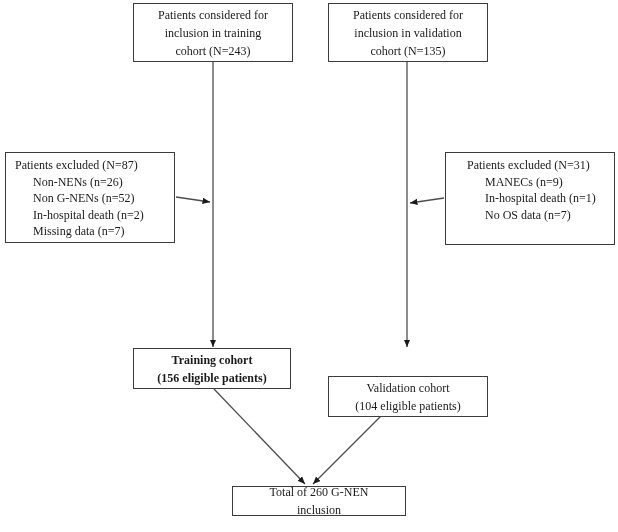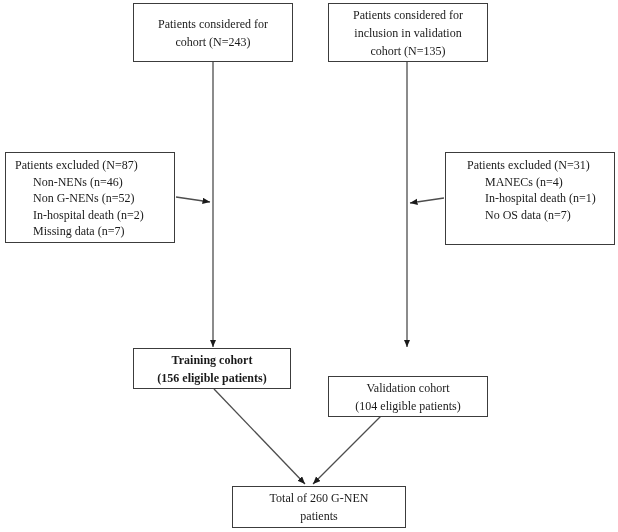--- a/index.html
+++ b/index.html
@@ -70,52 +70,53 @@
     <line x1="213" y1="62" x2="213" y2="347" marker-end="url(#ah)"></line>
     <line x1="407" y1="62" x2="407" y2="347" marker-end="url(#ah)"></line>
     <line x1="176" y1="197" x2="210" y2="202" marker-end="url(#ah)"></line>
     <line x1="444" y1="198" x2="410" y2="203" marker-end="url(#ah)"></line>
     <line x1="214" y1="389" x2="305" y2="484" marker-end="url(#ah)"></line>
     <line x1="408" y1="389" x2="313" y2="484" marker-end="url(#ah)"></line>
   </svg>
 
   <div class="box center" style="left:133px; top:3px; width:160px; height:59px;">
     <div class="line">Patients considered for</div>
+    <div class="line">inclusion in training</div>
     <div class="line">cohort (N=243)</div>
   </div>
 
   <div class="box center" style="left:328px; top:3px; width:160px; height:59px;">
     <div class="line">Patients considered for</div>
     <div class="line">inclusion in validation</div>
     <div class="line">cohort (N=135)</div>
   </div>
 
   <div class="box excl" style="left:5px; top:152px; width:170px; height:91px;">
     <div class="line title">Patients excluded (N=87)</div>
-    <div class="line item">Non-NENs (n=46)</div>
+    <div class="line item">Non-NENs (n=26)</div>
     <div class="line item">Non G-NENs (n=52)</div>
     <div class="line item">In-hospital death (n=2)</div>
     <div class="line item">Missing data (n=7)</div>
   </div>
 
   <div class="box excl" style="left:445px; top:152px; width:170px; height:93px;padding-left:21px;">
     <div class="line title">Patients excluded (N=31)</div>
-    <div class="line item">MANECs (n=4)</div>
+    <div class="line item">MANECs (n=9)</div>
     <div class="line item">In-hospital death (n=1)</div>
     <div class="line item">No OS data (n=7)</div>
   </div>
 
   <div class="box center" style="left:133px; top:348px; width:158px; height:41px;font-weight:bold;">
     <div class="line">Training cohort</div>
     <div class="line">(156 eligible patients)</div>
   </div>
 
   <div class="box center" style="left:328px; top:348px; width:160px; height:41px;margin-top:28px;">
     <div class="line">Validation cohort</div>
     <div class="line">(104 eligible patients)</div>
   </div>
 
-  <div class="box center" style="left:232px; top:486px; width:174px; height:42px;">
+  <div class="box center" style="left:232px; top:486px; width:174px; height:30px;">
     <div class="line">Total of 260 G-NEN</div>
-    <div class="line">patients</div>
+    <div class="line">inclusion</div>
   </div>
 
 </div>
 
 </body></html>

